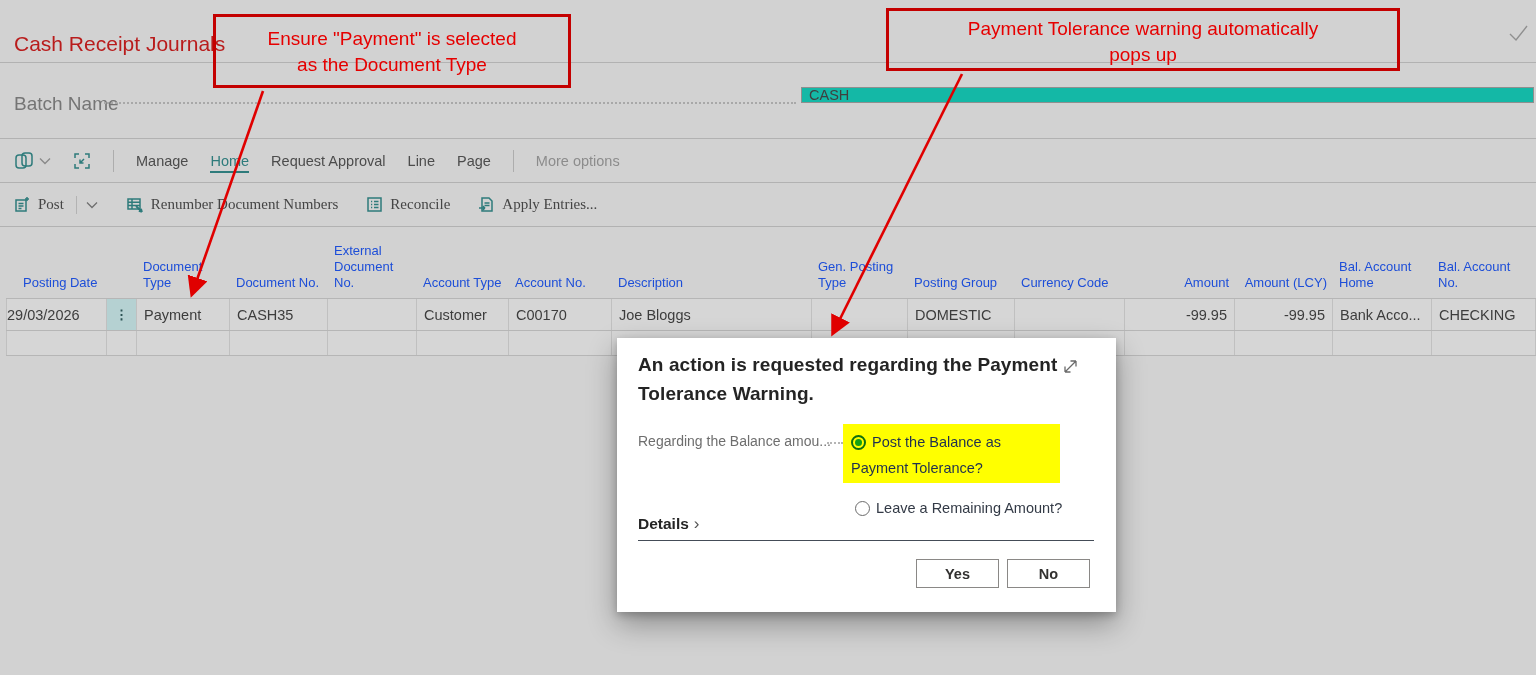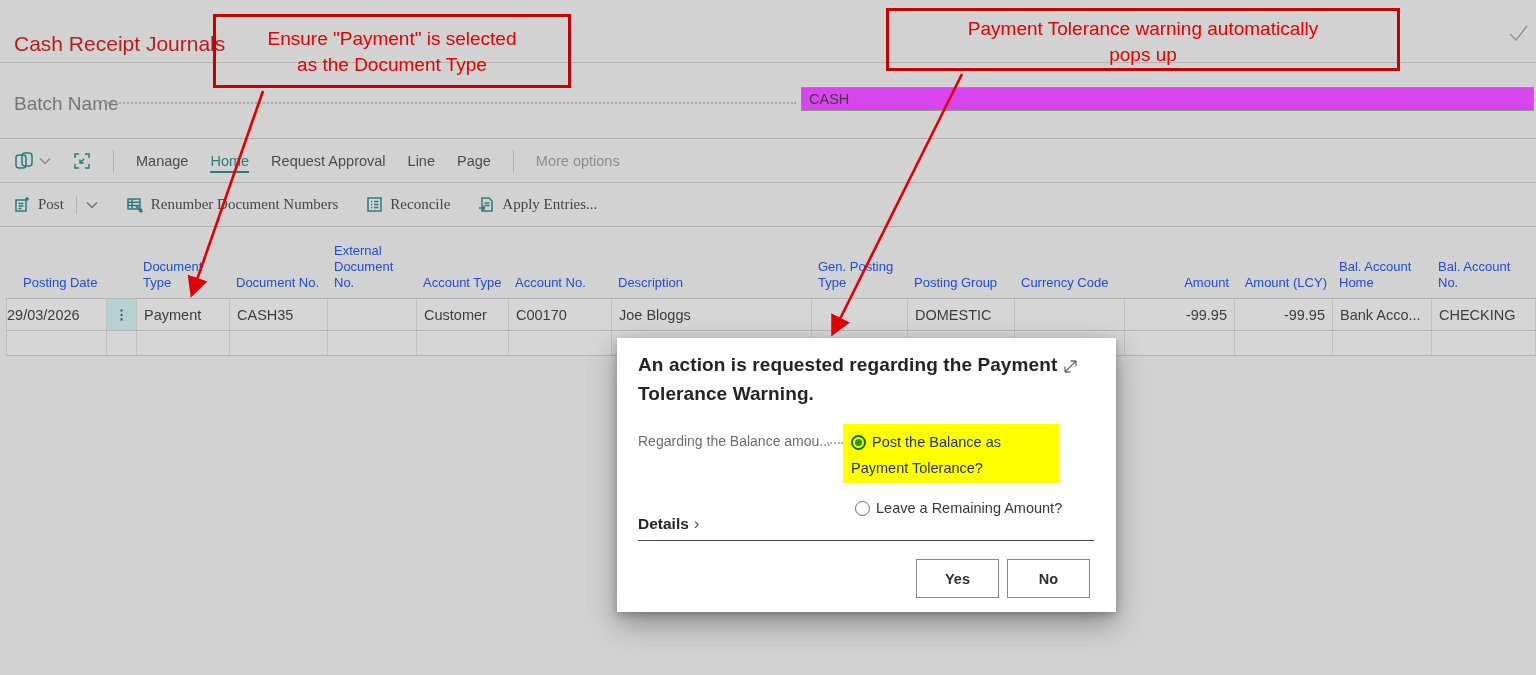--- a/index.html
+++ b/index.html
@@ -9,22 +9,22 @@
 
   .rule { position:absolute; left:0; right:0; height:0; border-top:1px solid #b2b2b2; }
   .r1 { top:62px; } .r2 { top:138px; } .r3 { top:182px; } .r4 { top:226px; }
 
   .page-title { position:absolute; left:14px; top:20px; font-size:21px; color:#b91c1c;margin-top:12px; }
   .saved-check { position:absolute; left:1506px; top:22px; }
 
   
   .batch-label { position:absolute; left:14px; top:93px; font-size:19px; color:#757575; }
   .batch-dots { position:absolute; left:104px; top:102px; width:692px; border-top:2px dotted #a8a8a8; }
-  .batch-input { position:absolute; left:801px; top:87px; width:733px; height:24px;
-    background:#d946ef; border:1px solid #8f8f8f; font-family:"Liberation Sans",sans-serif;
+  .batch-input { position:absolute; left:801px; top:87px; width:733px; height:16px;
+    background:#14b8a6; border:1px solid #8f8f8f; font-family:"Liberation Sans",sans-serif;
     font-size:14.5px; color:#3f3f3f; padding:0 7px; outline:none; }
 
   
   .ribbon1 { position:absolute; left:14px; top:141px; height:40px; display:flex; align-items:center; gap:22px; }
   .ribbon2 { position:absolute; left:14px; top:184px; height:41px; display:flex; align-items:center; gap:28px; }
   .vdiv { width:1px; height:22px; background:#adadad; }
   .vdiv-s { width:1px; height:18px; background:#b3b3b3; }
   .tab { font-size:14.5px; color:#4c4c4c; cursor:pointer; padding:4px 0; }
   .tab.active { color:#2e7b7b; border-bottom:2px solid #2e7b7b; padding-bottom:2px; }
   .more-options { font-size:14.5px; color:#8c8c8c; }
@@ -60,21 +60,21 @@
   .dlg-yellow { position:absolute; left:226px; top:86px; width:217px; height:59px; background:#ffff00;
     padding:5px 4px 0 8px; line-height:26px; font-size:14.5px; color:#1f3050; cursor:pointer; }
   .radio { display:inline-block; width:15px; height:15px; border-radius:50%; vertical-align:-3px; margin-right:6px; }
   .radio.sel { border:2px solid #0e6f0e; position:relative; }
   .radio.sel::after { content:""; position:absolute; left:2px; top:2px; width:7px; height:7px; border-radius:50%; background:#12a212; }
   .radio.unsel { border:1.5px solid #6b6b6b; background:#fff; }
   .dlg-opt2 { position:absolute; left:238px; top:146px; font-size:14.5px; color:#333a46; cursor:pointer;margin-top:16px; }
   .dlg-details { position:absolute; left:21px; top:176px; font-size:15.5px; font-weight:bold; color:#242424; cursor:pointer; }
   .dlg-details .chev { font-weight:normal; color:#555; font-size:17px; margin-left:5px; }
   .dlg-underline { position:absolute; left:21px; top:202px; width:456px; border-top:1px solid #444c57; }
-  .dlg-btn { position:absolute; top:221px; width:83px; height:39px; background:#fff; border:1px solid #8a8886;
+  .dlg-btn { position:absolute; top:221px; width:83px; height:29px; background:#fff; border:1px solid #8a8886;
     font-family:"Liberation Sans",sans-serif; font-size:14.5px; font-weight:bold; color:#323130; cursor:pointer; }
   .dlg-yes { left:299px; } .dlg-no { left:390px; }
 
   
   .abox { position:absolute; border:3px solid #c40000; color:#e60000; text-align:center;
     font-size:19px; line-height:26px; z-index:60; }
   .abox1 { left:213px; top:14px; width:358px; height:74px; padding-top:9px; }
   .abox2 { left:886px; top:8px; width:514px; height:63px; padding-top:5px; }
   .arrows { position:absolute; left:0; top:0; z-index:55; pointer-events:none; }
 </style>

